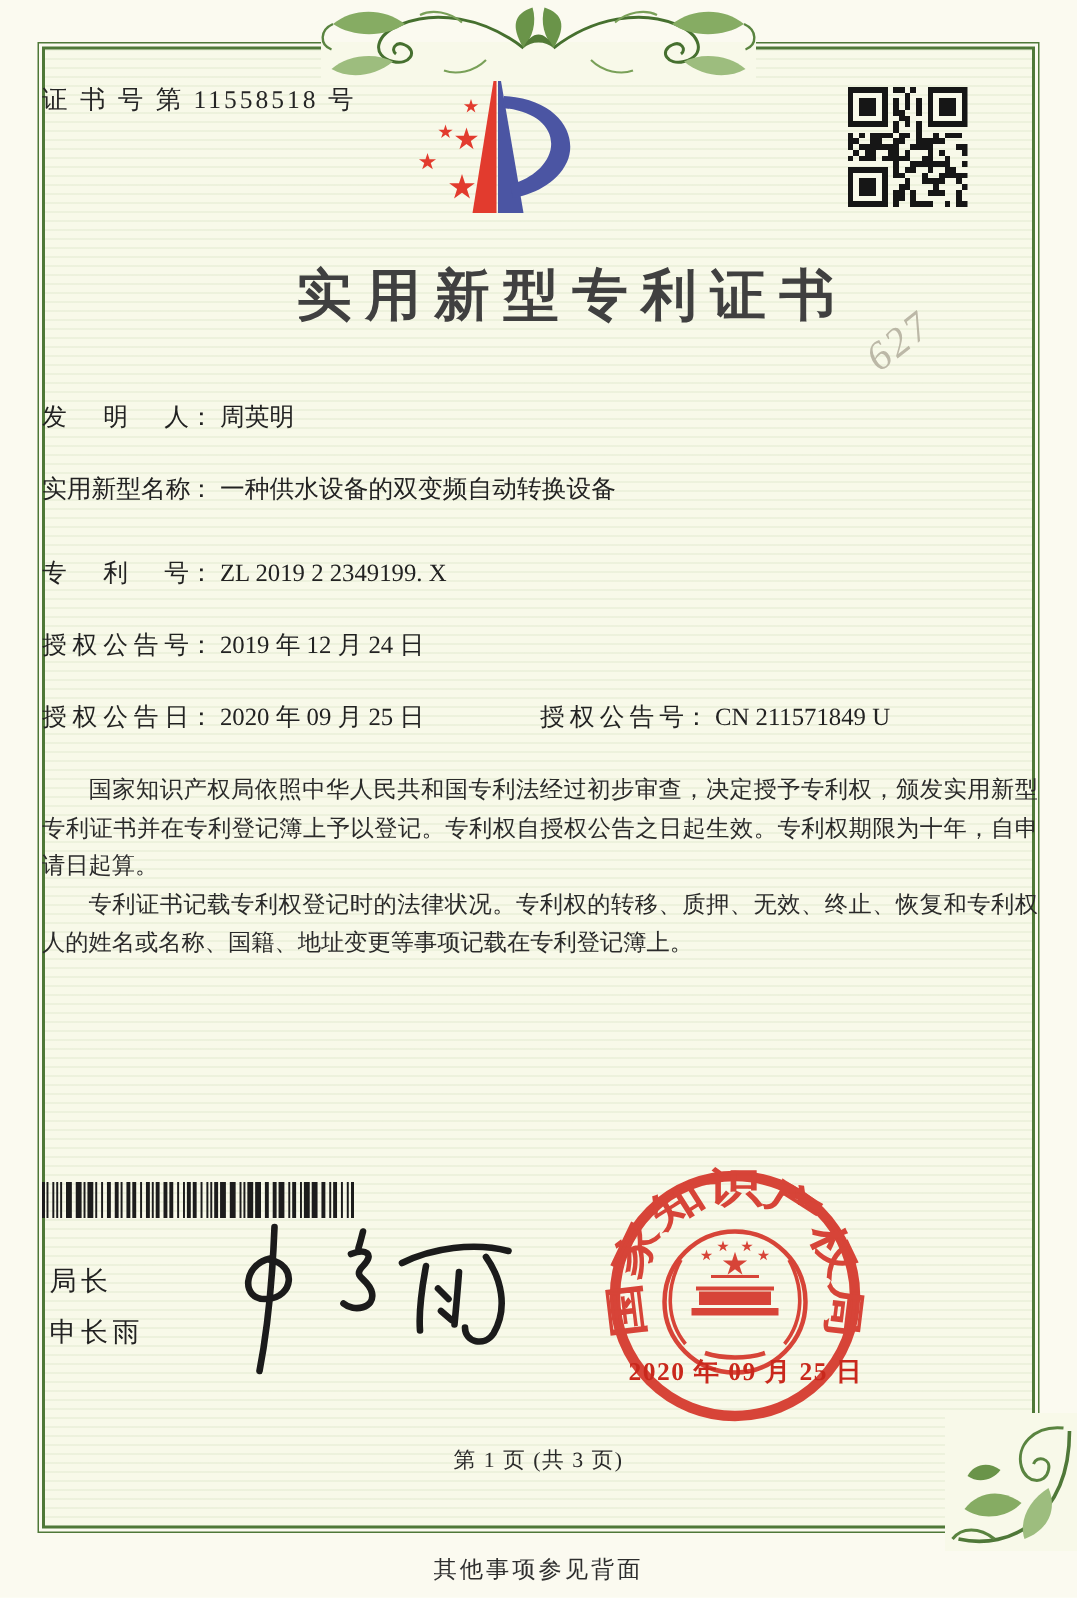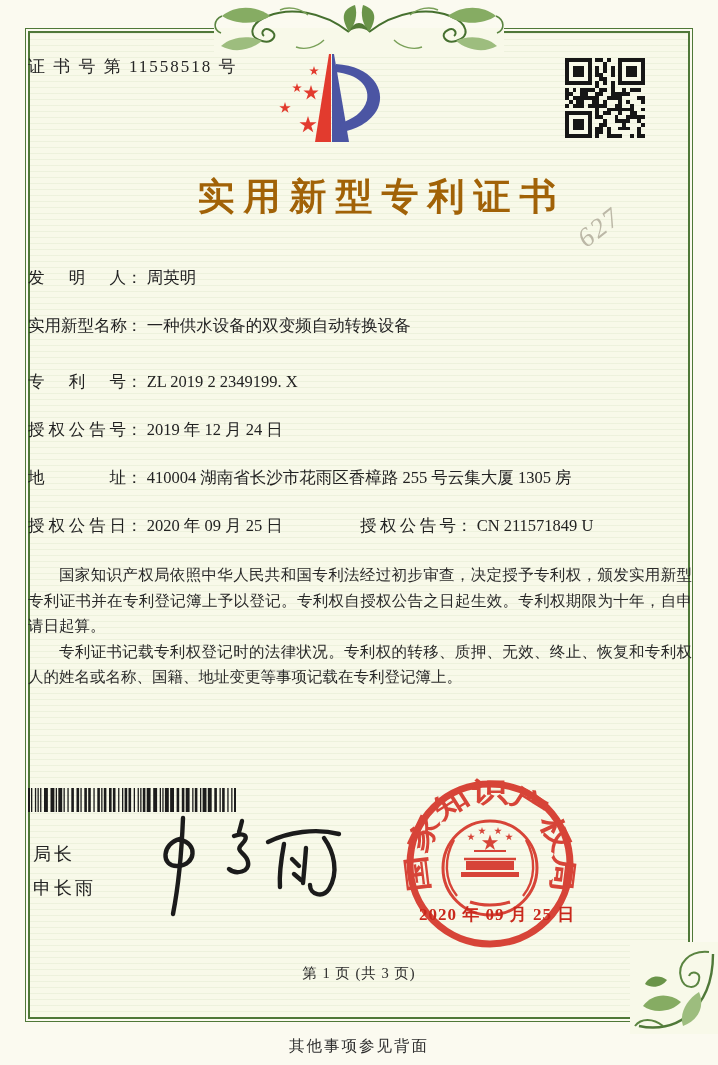--- a/index.html
+++ b/index.html
@@ -38,21 +38,21 @@
 
   
   .cert-no{
     position:absolute;left:28px;top:55px;
     font-size:17px;letter-spacing:2px;color:#252525;
   }
   .logo{position:absolute;left:252px;top:46px;}
   .qr{position:absolute;left:565px;top:58px;width:80px;height:80px;}
   .title{
     position:absolute;left:0;right:0;top:172px;
-    text-align:center;font-size:37px;font-weight:bold;color:#a16207;
+    text-align:center;font-size:37px;font-weight:bold;color:#404040;
     letter-spacing:9px;text-indent:9px;padding-left:36px;
   }
   .pencil{
     position:absolute;left:576px;top:212px;
     font-size:27px;font-style:italic;color:#b2ad9c;opacity:.85;
     transform:rotate(-38deg);letter-spacing:2px;
     font-family:"Liberation Serif",serif;
   }
 
   
@@ -316,24 +316,20 @@
       <span class="fvalue">一种供水设备的双变频自动转换设备</span>
     </div>
     <div class="frow">
       <span class="flabel">专利号</span><span class="colon">：</span>
       <span class="fvalue">ZL 2019 2 2349199. X</span>
     </div>
     <div class="frow">
       <span class="flabel">授权公告号</span><span class="colon">：</span>
       <span class="fvalue">2019 年 12 月 24 日</span>
     </div>
-    <div class="frow">
-      <span class="flabel">地址</span><span class="colon">：</span>
-      <span class="fvalue">410004 湖南省长沙市花雨区香樟路 255 号云集大厦 1305 房</span>
-    </div>
     <div class="frow grant-row">
       <span class="gpair1">
         <span class="flabel">授权公告日</span><span class="colon">：</span>
         <span class="fvalue">2020 年 09 月 25 日</span>
       </span>
       <span class="gpair2">
         <span class="flabel2">授权公告号</span><span class="colon">：</span>
         <span class="fvalue">CN 211571849 U</span>
       </span>
     </div>

